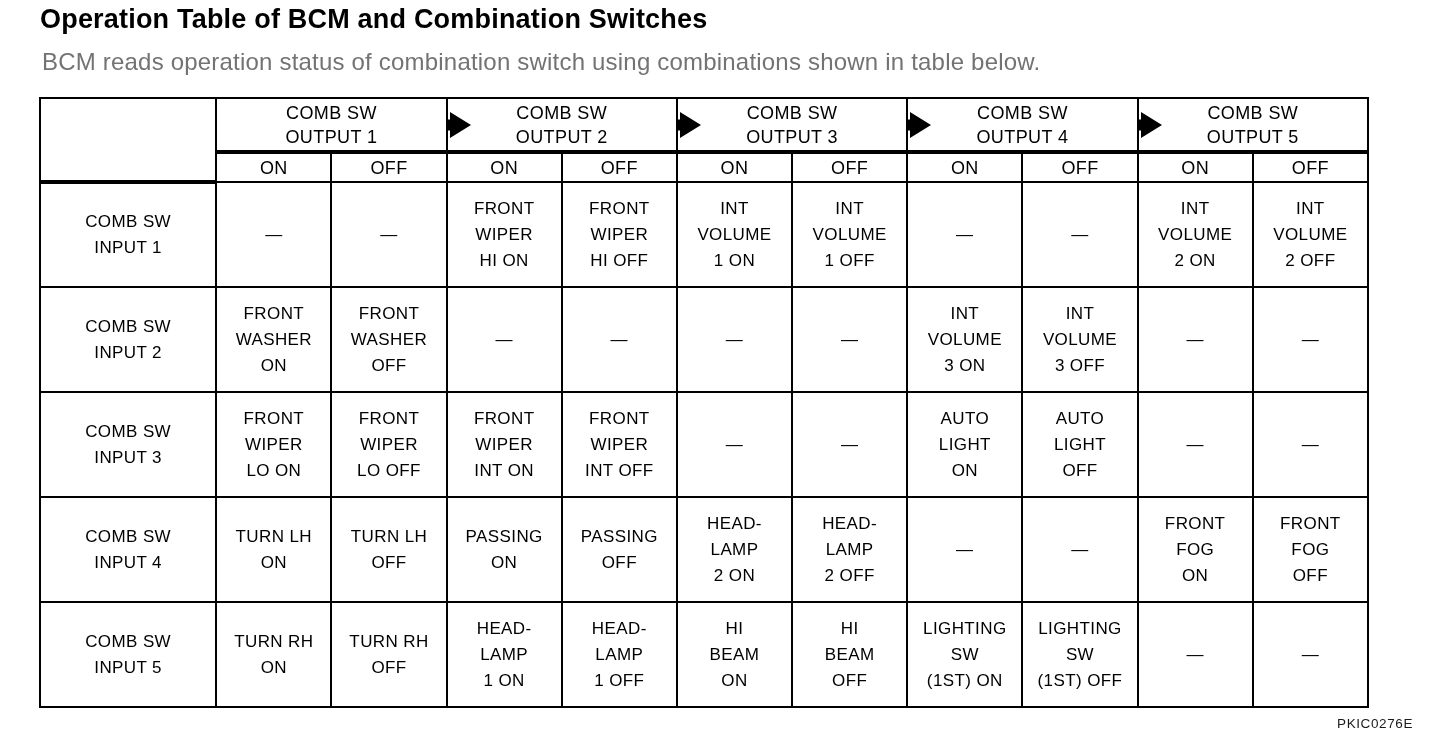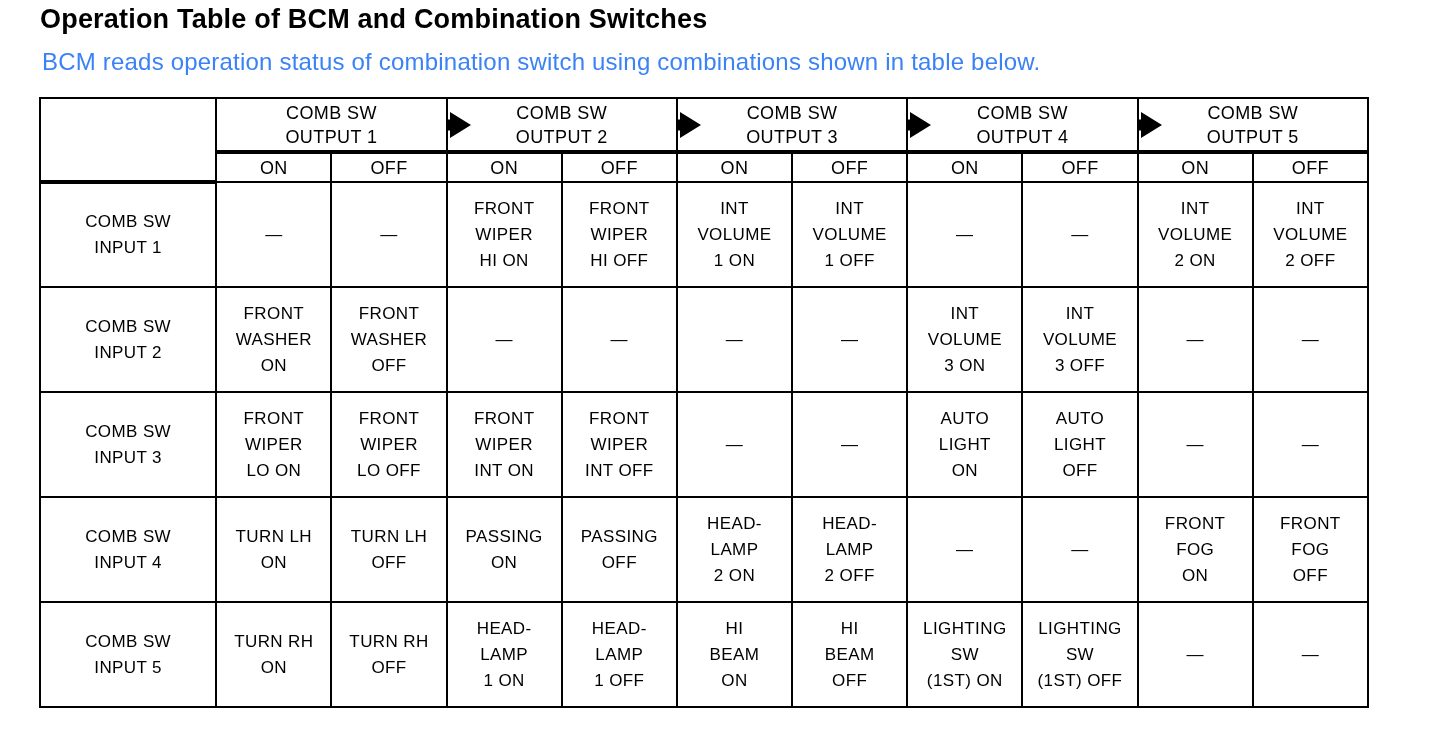--- a/index.html
+++ b/index.html
@@ -18,21 +18,21 @@
     font-size: 27px;
     font-weight: bold;
     letter-spacing: 0.2px;
     color: #000;
   }
   .subtitle {
     margin: 13px 0 0 42px;
     font-size: 24px;
     font-weight: normal;
     letter-spacing: 0.2px;
-    color: #3b82f6;
+    color: #737373;
   }
   .table-wrap {
     margin: 21px 0 0 39px;
     width: 1330px;
   }
   table.op-table {
     border-collapse: collapse;
     table-layout: fixed;
     width: 1330px;
   }
@@ -273,14 +273,15 @@
           <td>LIGHTING
 SW
 (1ST) OFF</td>
           <td class="dash">—</td>
           <td class="dash">—</td>
         </tr>
       </tbody>
     </table>
   </div>
 
+  <div class="figure-code">PKIC0276E</div>
 
 </div>
 
 </body></html>

